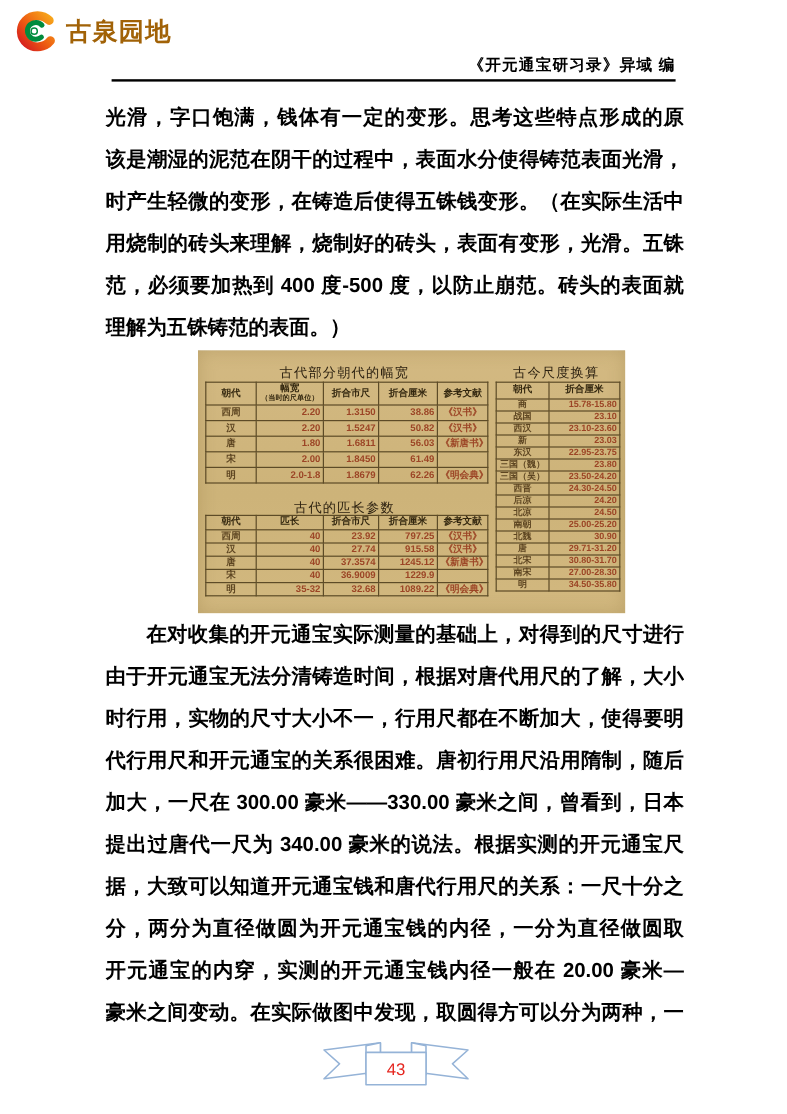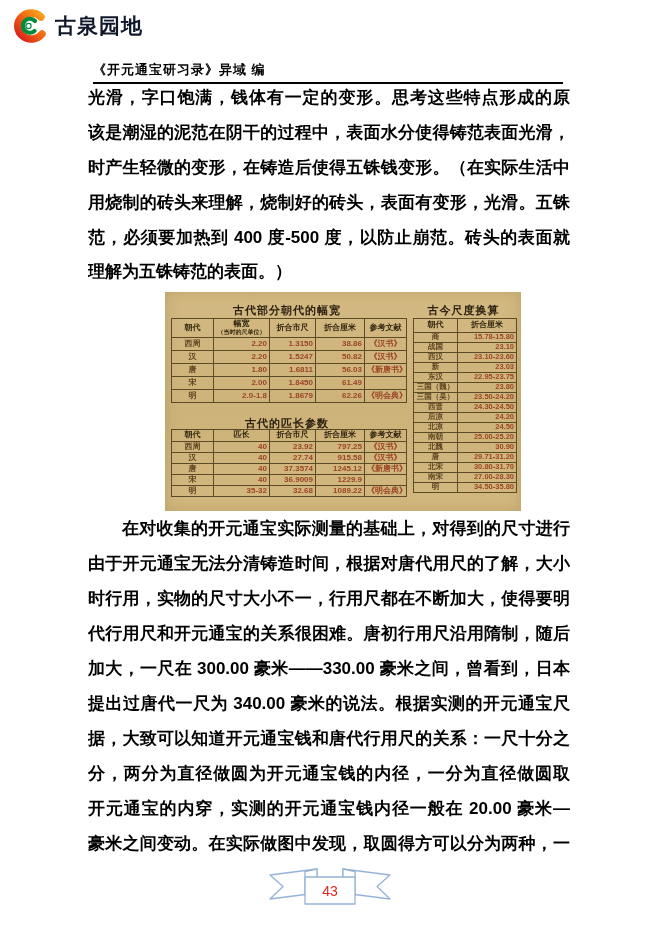--- a/index.html
+++ b/index.html
@@ -3,41 +3,41 @@
 <meta charset="utf-8">
 <style>
   * { margin:0; padding:0; box-sizing:border-box; }
   html,body { background:#ffffff; }
   body {
     width:656px; height:928px; position:relative; overflow:hidden;
     font-family:"Liberation Sans", sans-serif;
   }
   
   .logo { position:absolute; top:9px; left:8px; display:flex; align-items:center; gap:5px; }
-  .logo-text { color:#0f172a; font-weight:bold; font-size:21px; letter-spacing:1px; }
+  .logo-text { color:#a16207; font-weight:bold; font-size:21px; letter-spacing:1px; }
   .header-line {
-    position:absolute; top:61px; left:93px; width:470px;
-    display:flex; justify-content:flex-start; align-items:flex-end;
+    position:absolute; top:45px; left:93px; width:470px;
+    display:flex; justify-content:flex-end; align-items:flex-end;
     border-bottom:2px solid #000; padding-bottom:3px;
   }
   .book-title, .editor-name { font-size:13px; font-weight:bold; color:#000; letter-spacing:1px; }
   
   .para { position:absolute; left:88px; width:482px; font-size:17px; font-weight:bold; color:#000; }
   .para-1 { top:80px; }
   .para-2 { top:511px; }
   .line { height:35px; line-height:35px; text-align:justify; text-align-last:justify; overflow:hidden; }
-  .line.last { text-align-last:left;font-family:Liberation Mono, monospace; }
+  .line.last { text-align-last:left; }
   .line.indent { text-indent:2em; }
   
   .figure {
     position:absolute; left:165px; top:292px; width:356px; height:219px;
     background:linear-gradient(180deg,#d3b982 0%,#cdb379 55%,#d2b87f 100%);
     box-shadow:inset 0 0 14px rgba(120,95,40,.25);
   }
-  .fig-title { position:absolute; font-size:11px; font-weight:bold; color:#2c2110; text-align:center; letter-spacing:1px; }
+  .fig-title { position:absolute; font-size:11px; font-weight:normal; color:#2c2110; text-align:center; letter-spacing:1px; }
   .fig-title-1 { top:11px; left:4px; width:236px; }
   .fig-title-2 { top:11px; left:246px; width:105px; }
   .fig-title-3 { top:124px; left:4px; width:236px; }
   .fig-table { position:absolute; border-collapse:collapse; table-layout:fixed; background:transparent; }
   .fig-table th, .fig-table td {
     border:1px solid #5d4b27; font-size:8px; line-height:1.1;
     padding:0 2px; overflow:hidden; white-space:nowrap; font-weight:bold;
   }
   .fig-table th { color:#33270f; text-align:center; }
   .fig-table td.dyn { text-align:center; color:#5e4622; }

